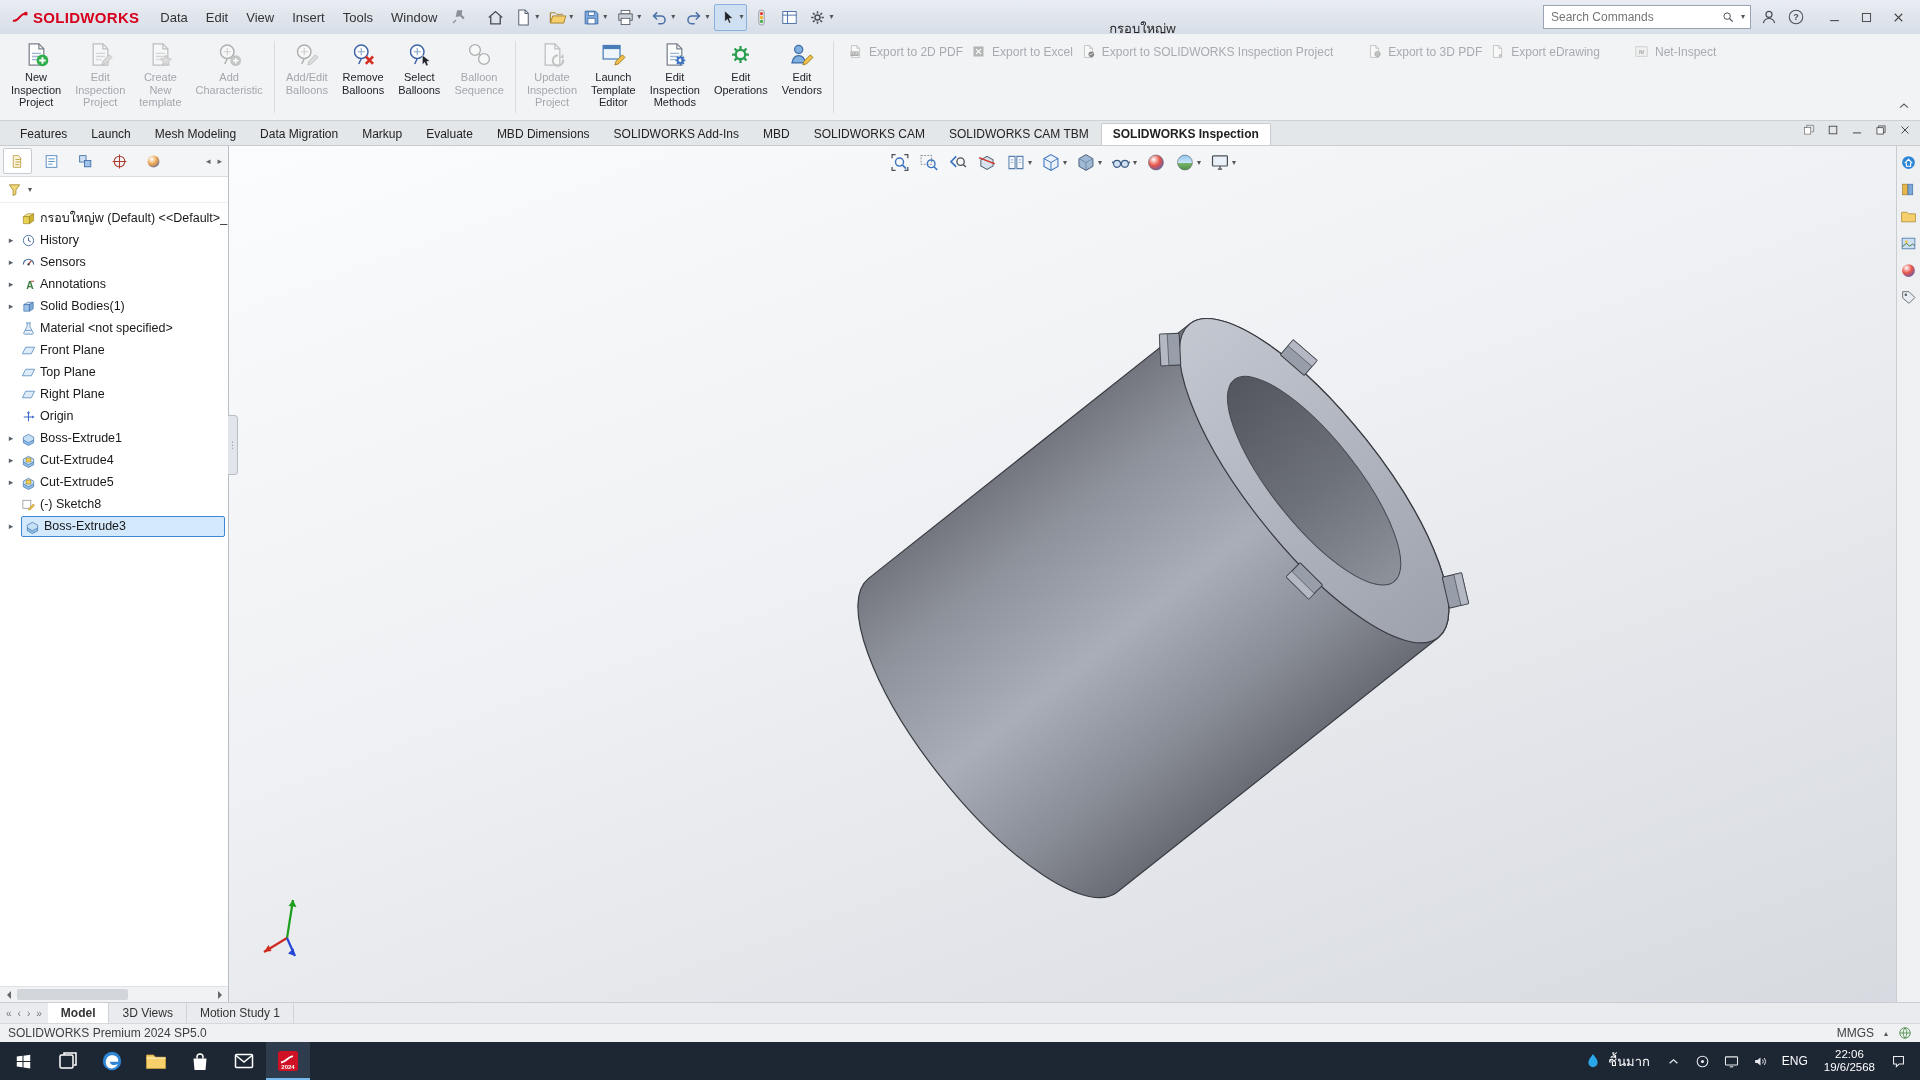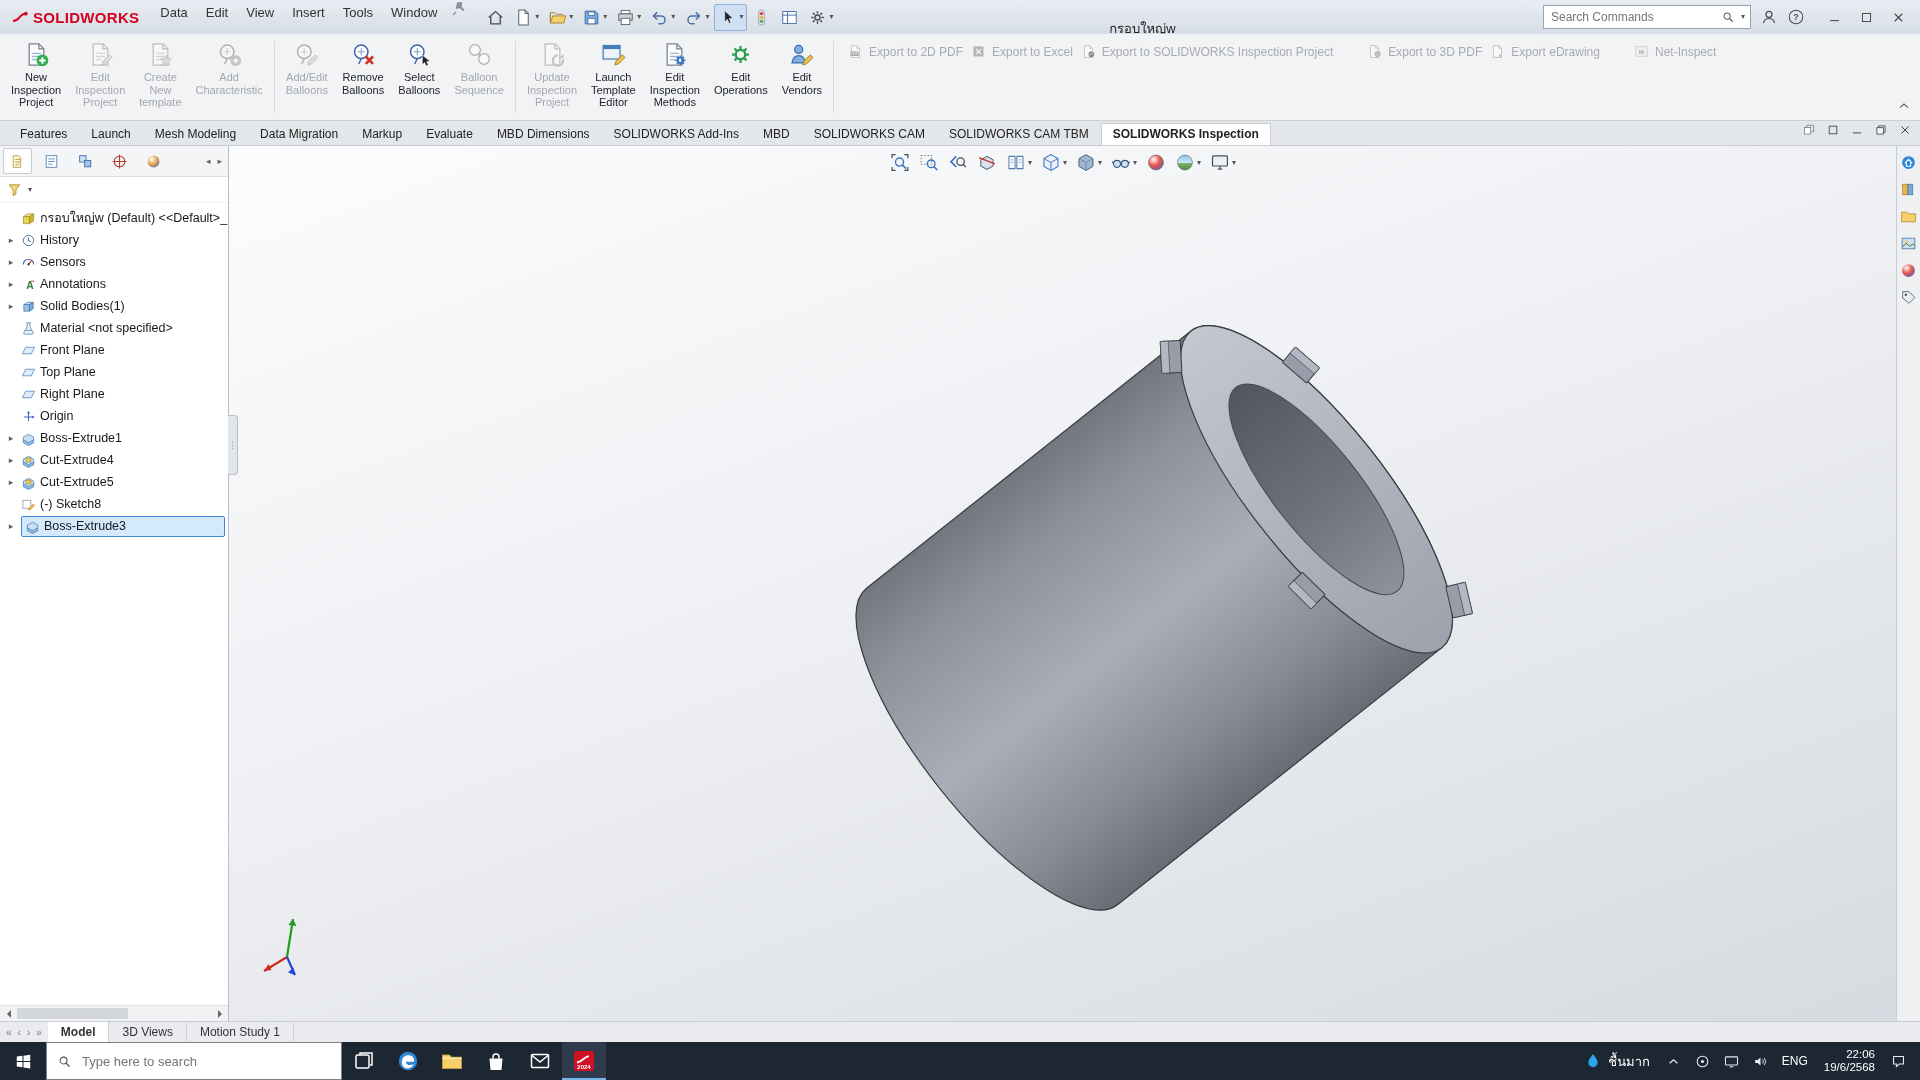--- a/index.html
+++ b/index.html
@@ -3,21 +3,21 @@
 <meta charset="utf-8">
 <style>
   html,body{margin:0;padding:0}
   body{width:1920px;height:1080px;overflow:hidden;font-family:"Liberation Sans",sans-serif;background:#e8eaee}
   #app{position:relative;width:1920px;height:1080px;display:flex;flex-direction:column}
   .icn{display:inline-flex;width:18px;height:18px;flex:none}
   .icn svg{width:100%;height:100%;display:block}
   .caret{font-size:8px;color:#555;margin-left:2px;line-height:1}
 
   
-  .titlebar{height:34px;background:linear-gradient(#e9edf3,#d8dee7);display:flex;padding:0 6px;font-size:13px;color:#333;position:relative;flex:none}
+  .titlebar{height:34px;background:linear-gradient(#e9edf3,#d8dee7);display:flex;align-items:center;padding:0 6px;font-size:13px;color:#333;position:relative;flex:none}
   .brand{display:flex;align-items:center;gap:3px;margin:0 12px 0 4px}
   .brand .icn{width:20px;height:20px}
   .brand-word{color:#d6001c;font-weight:bold;font-size:15px;letter-spacing:.3px}
   .menu-item{padding:5px 9px;border-radius:2px;cursor:default}
   .pin{margin-left:4px}
   .quicktools{display:flex;align-items:center;margin-left:14px;gap:1px}
   .tool{display:flex;align-items:center;padding:3px 3px;border-radius:2px;border:1px solid transparent}
   .tool.active{background:#cfe0f3;border-color:#8ab0dd}
   .tool .icn{width:19px;height:19px}
   .doc-title{position:absolute;left:59.5%;transform:translateX(-50%);top:12px;height:34px;line-height:34px;color:#222}
@@ -110,21 +110,21 @@
   .tb-search input{border:0;outline:0;flex:1;min-width:0;font-size:13px;color:#333;font-family:"Liberation Sans",sans-serif}
   .tb-app{width:44px;display:flex;align-items:center;justify-content:center}
   .tb-app.active{background:#2e3c4e;box-shadow:inset 0 -2px 0 #76b9ed}
   .tb-app .icn{width:24px;height:24px}
   .tb-tray{margin-left:auto;display:flex;align-items:center}
   .tray-item{display:flex;align-items:center;justify-content:center;padding:0 6px;height:100%}
   .tray-item .icn{width:17px;height:17px}
   .tray-weather{display:flex;align-items:center;gap:6px;font-size:13px;padding:0 9px}
   .tray-weather .icn{width:18px;height:18px}
   .tray-lang{font-size:12px;padding:0 7px}
-  .tray-clock{display:flex;flex-direction:column;align-items:flex-end;justify-content:center;font-size:11.5px;line-height:13px;padding:0 9px}
+  .tray-clock{display:flex;flex-direction:column;align-items:center;justify-content:center;font-size:11.5px;line-height:13px;padding:0 9px}
   .show-desk{width:6px;border-left:1px solid rgba(255,255,255,.35)}
 </style>
 </head>
 <body>
 
 <div id="app">
 
   <div class="titlebar">
     <div class="brand">
       <span class="icn">
@@ -1053,38 +1053,42 @@
       <span>›</span>
       <span>»</span>
     </div>
     <div id="doctab-items" style="display:flex">
         <div class="dtab active">Model</div>
         <div class="dtab">3D Views</div>
         <div class="dtab">Motion Study 1</div>
       </div>
   </div>
 
+  <div class="statusbar">
+    <span>SOLIDWORKS Premium 2024 SP5.0</span>
+    <div class="sb-right">
+      <span>MMGS</span>
+      <span class="sb-caret">▴</span>
+      <span class="icn" id="sb-globe">
+          <svg viewBox="0 0 16 16" xmlns="http://www.w3.org/2000/svg">
+            <circle cx="8" cy="8" r="6" fill="#e8f4e8" stroke="#3b7a3b" stroke-width="0.9"></circle>
+            <path d="M2 8h12M8 2a9.5 9.5 0 0 1 0 12M8 2a9.5 9.5 0 0 0 0 12" fill="none" stroke="#3b7a3b" stroke-width="0.8"></path>
+          </svg>
+        </span>
+    </div>
+  </div>
 
   <div class="taskbar">
     <div class="tb-start">
         <span class="icn" id="tb-start-ic">
           <svg viewBox="0 0 24 24" xmlns="http://www.w3.org/2000/svg">
             <path d="M3.5 5.8l7.2-1v6.7H3.5zM12 4.6l8.5-1.2v8.1H12zM3.5 12.6h7.2v6.7l-7.2-1zM12 12.6h8.5v8.1L12 19.5z" fill="#fff"></path>
           </svg>
         </span>
       </div>
-    <div class="tb-search">
-      <span class="icn" id="tb-search-ic">
-          <svg viewBox="0 0 24 24" xmlns="http://www.w3.org/2000/svg">
-            <circle cx="10.5" cy="10.5" r="5.5" fill="none" stroke="#4a4f57" stroke-width="1.7"></circle>
-            <path d="M14.6 14.6L20 20" stroke="#4a4f57" stroke-width="2"></path>
-          </svg>
-        </span>
-      <input placeholder="Type here to search" style="">
-    </div>
     <div id="tb-apps" style="display:flex">
         <div class="tb-app">
           <span class="icn">
             <svg viewBox="0 0 24 24" xmlns="http://www.w3.org/2000/svg">
               <rect x="4" y="6" width="13" height="13" rx="1.5" fill="none" stroke="#fff" stroke-width="1.5"></rect>
               <path d="M8 6V4h12v12h-2" fill="none" stroke="#fff" stroke-width="1.5"></path>
             </svg>
           </span>
         </div>
         <div class="tb-app">

